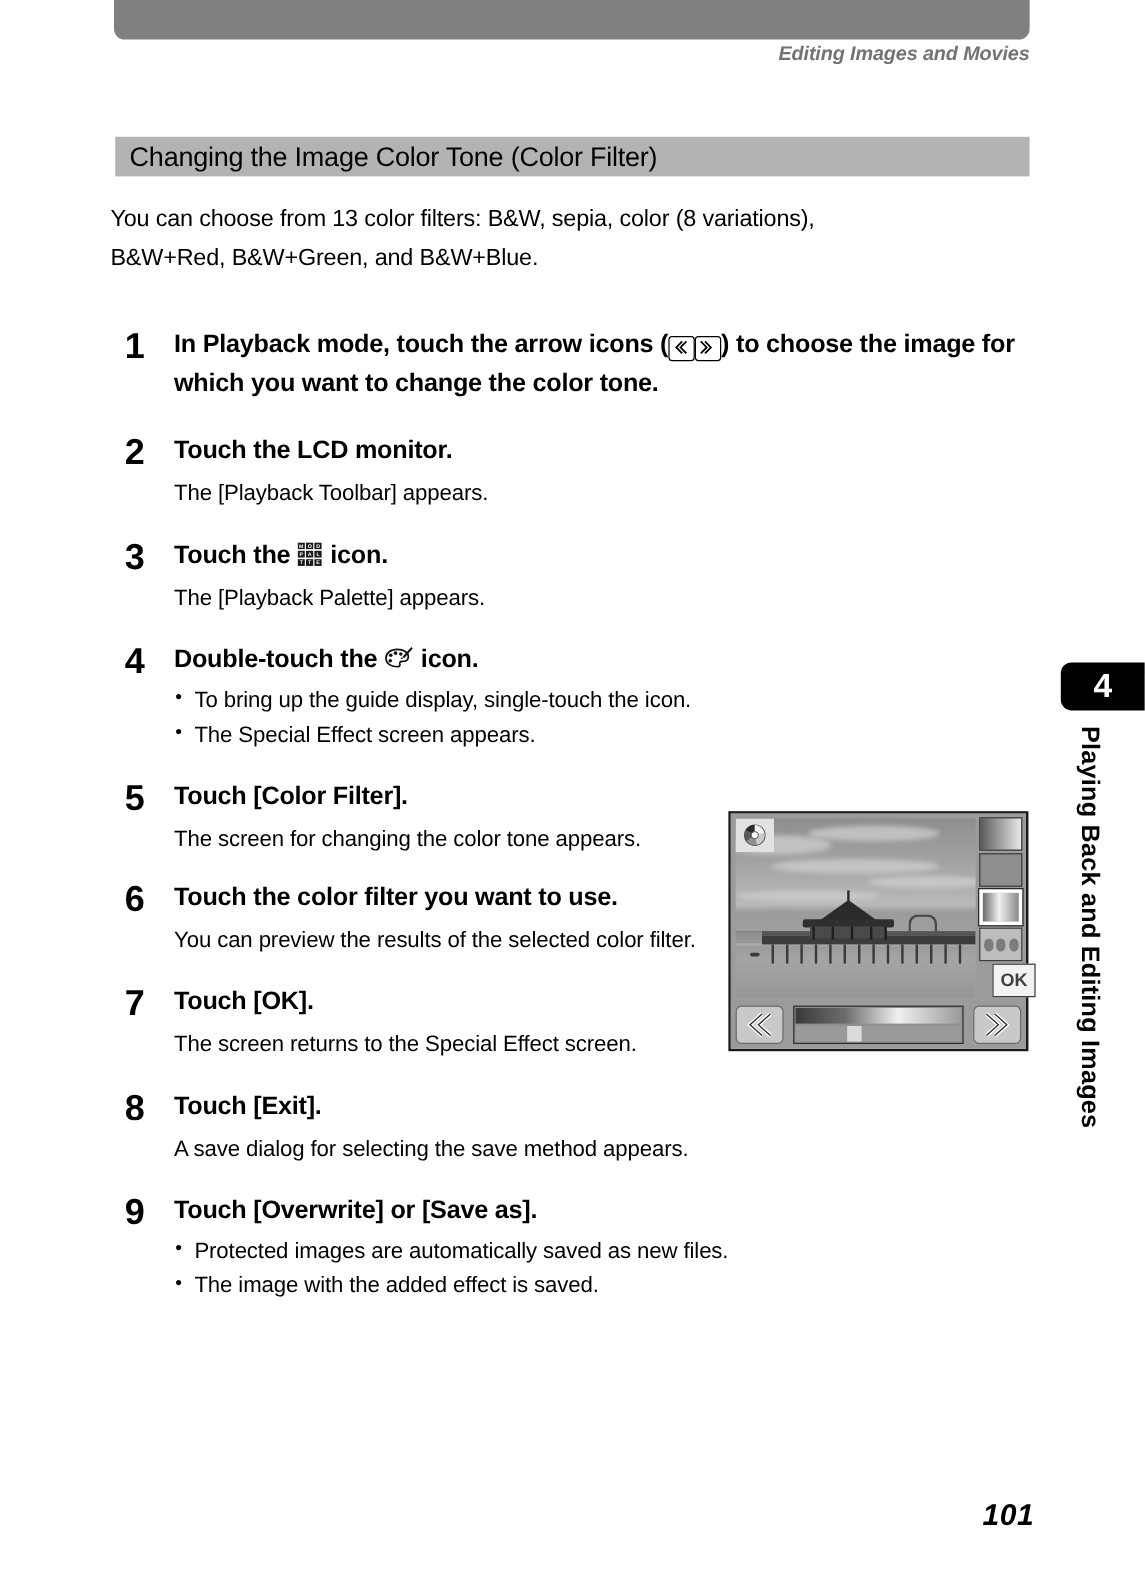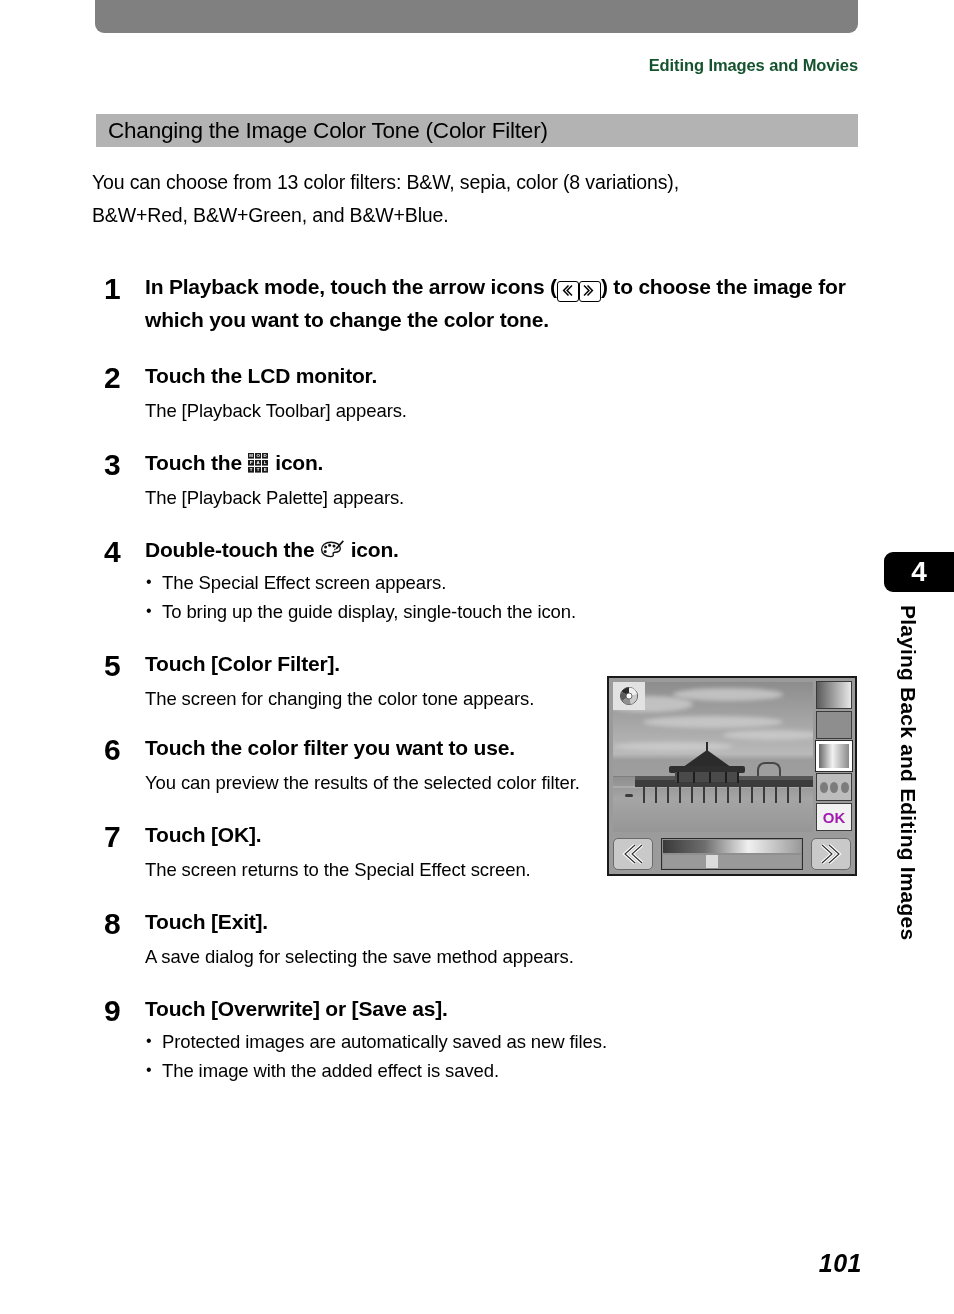--- a/index.html
+++ b/index.html
@@ -27,24 +27,24 @@
     border-bottom-left-radius: 9px;
     border-bottom-right-radius: 9px;
   }
   .header-caption {
     position: absolute;
     left: 95px;
     top: 36px;
     width: 763px;
     text-align: right;
     font-size: 16.5px;
+    font-style: italic;
     font-weight: bold;
     letter-spacing: -0.1px;
-    color: #14532d;
-    margin-top: 20px;
+    color: #737373;
   }
 
   
   .section-title-bar {
     position: absolute;
     left: 96px;
     top: 114px;
     width: 762px;
     height: 33px;
     background: #b3b3b3;
@@ -326,27 +326,28 @@
     justify-content: space-evenly;
   }
   .tb-dots i {
     display: block;
     width: 8px; height: 11px;
     background: #7c7c7c;
     border-radius: 50%;
   }
   .tb-ok {
     background: #f2f2f2;
-    color: #a21caf;
+    color: #404040;
     font-size: 15px;
     font-weight: bold;
     display: flex;
     align-items: center;
     justify-content: center;
     font-family: "Liberation Sans", sans-serif;
+    margin-left: 11px;
   }
 
   
   .bottom-strip {
     position: absolute;
     left: 4px; bottom: 4px;
     width: 238px;
     height: 32px;
   }
   .nav-btn {
@@ -505,22 +506,22 @@
     <div class="step-head"><span>Double-touch the </span><span class="ico-brush-palette"><svg width="25" height="21" viewBox="0 0 25 21">
             <path d="M11 3.2 C5.2 3.2 1.6 6.4 1.6 10.6 C1.6 14.8 5.4 17.6 10.6 17.6 C13.2 17.6 13.6 16.4 13.2 15.3 C12.8 14.1 13.6 13.2 15 13.2 C18 13.2 20.3 12.0 20.3 9.2 C20.3 5.8 16.6 3.2 11 3.2 Z" fill="#fff" stroke="#111" stroke-width="1.4"></path>
             <circle cx="5.6" cy="8.0" r="1.5" fill="#111"></circle>
             <circle cx="9.6" cy="6.3" r="1.5" fill="#111"></circle>
             <circle cx="14.0" cy="7.0" r="1.5" fill="#111"></circle>
             <circle cx="5.2" cy="12.6" r="1.5" fill="#111"></circle>
             <path d="M22.8 1.2 L15.4 9.2 L16.8 10.5 L23.9 2.4 Z" fill="#111"></path>
             <path d="M14.9 9.6 L13.6 11.4 L15.9 10.8 Z" fill="#111"></path>
           </svg></span><span> icon.</span></div>
     <div class="bullets">
+      <div class="bullet">To bring up the guide display, single-touch the icon.</div>
       <div class="bullet">The Special Effect screen appears.</div>
-      <div class="bullet">To bring up the guide display, single-touch the icon.</div>
     </div>
   </div>
 
   <div class="step sp-4">
     <div class="step-num">5</div>
     <div class="step-head narrow">Touch [Color Filter].</div>
     <div class="step-body narrow">The screen for changing the color tone appears.</div>
   </div>
 
   <div class="step sp-3">

